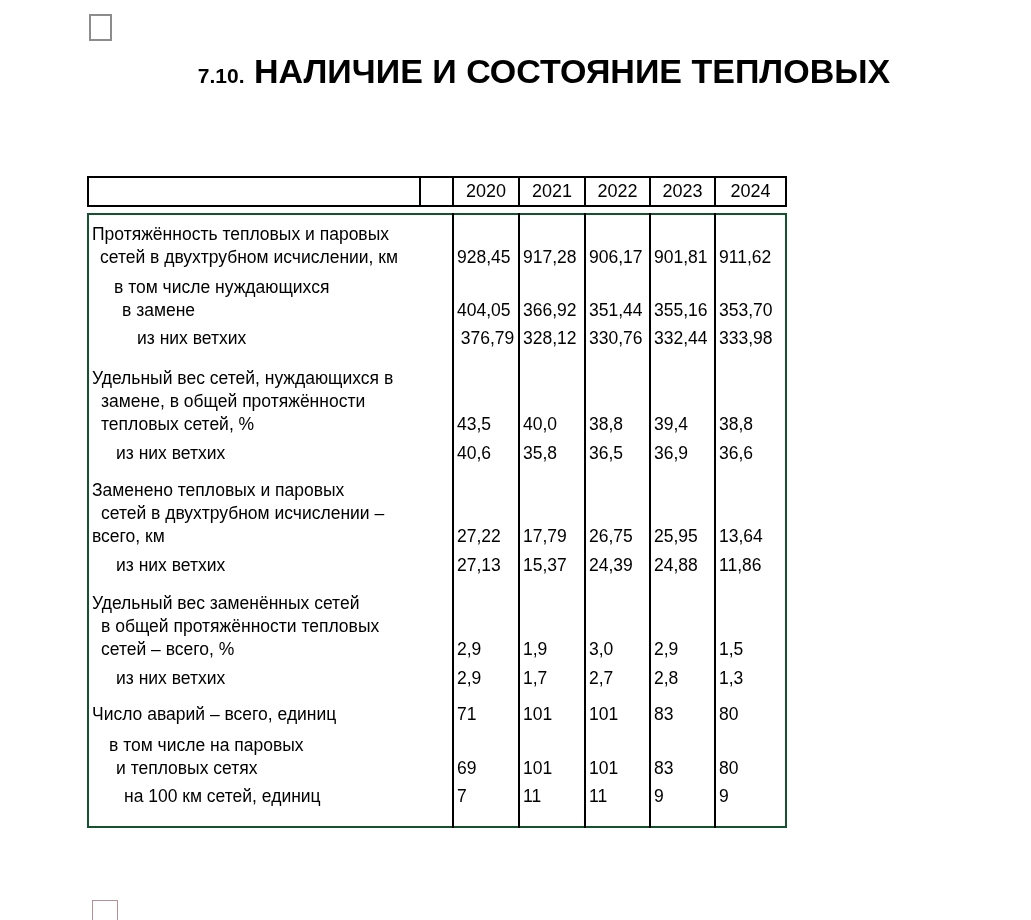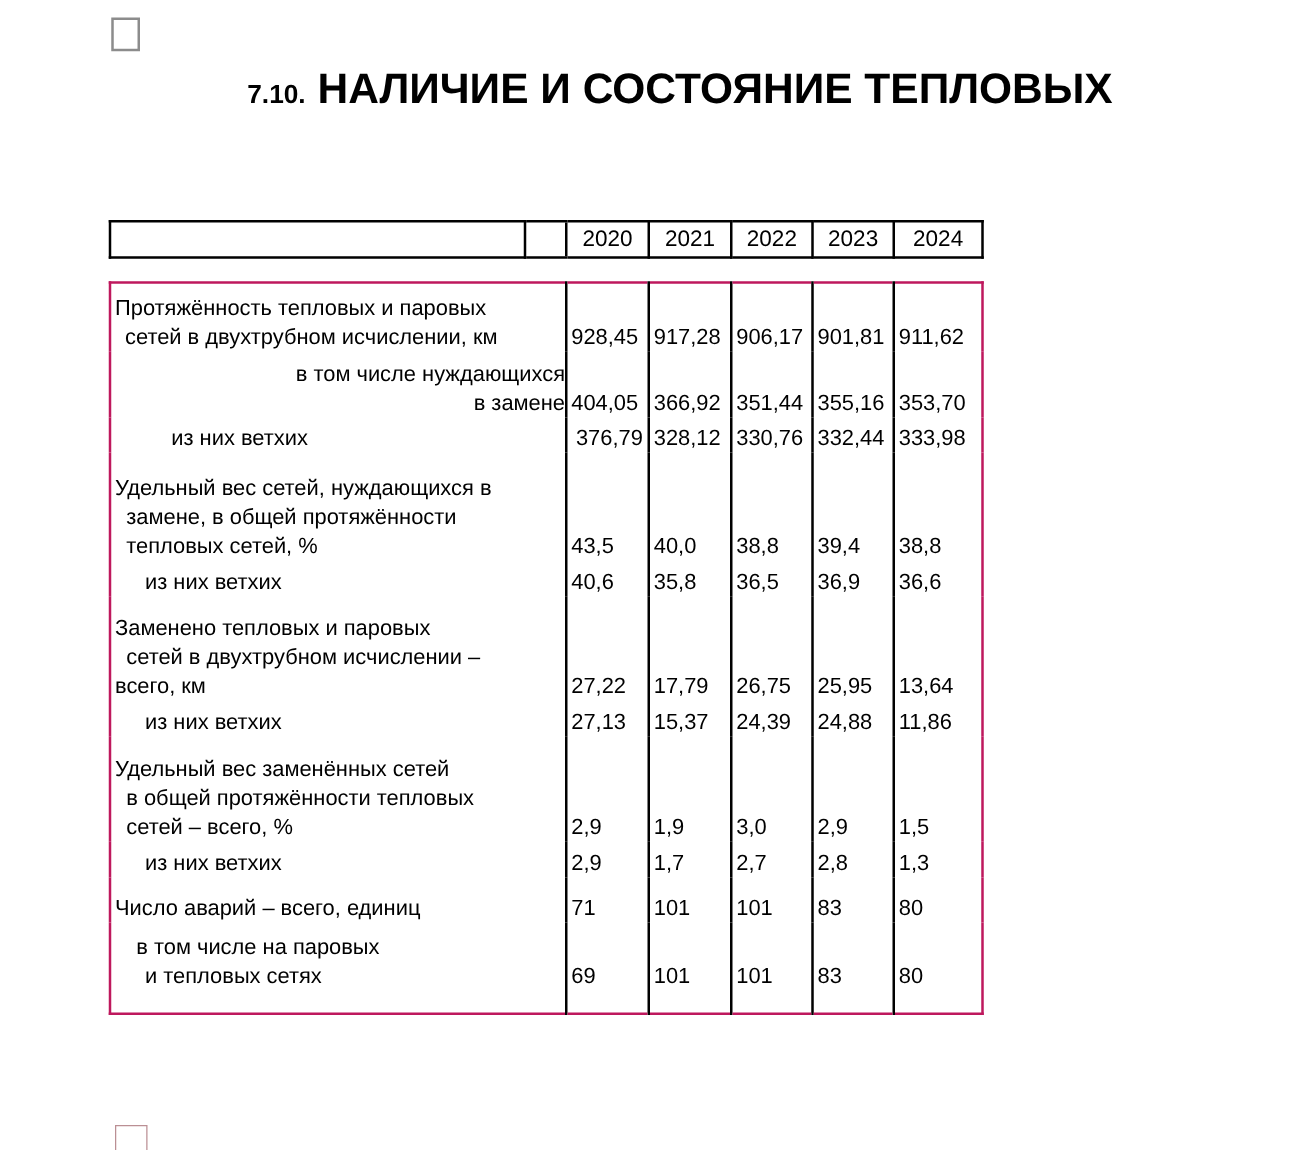--- a/index.html
+++ b/index.html
@@ -41,22 +41,22 @@
     text-align: center;
     vertical-align: middle;
     font-size: 18px;
     padding: 0;
     white-space: nowrap;
     overflow: hidden;
   }
   table.head td.spacer { border-left: none; border-right: none; }
   
   table.body {
-    margin-top: 18px;
-    border: 2px solid #be185d;
+    margin-top: 6px;
+    border: 2px solid #14532d;
   }
   table.body td {
     vertical-align: bottom;
     font-size: 17.5px;
     line-height: 23px;
     padding: 0;
     overflow: hidden;
   }
   table.body td.val {
     border-left: 2px solid #000000;
@@ -115,21 +115,21 @@
             <div class="line" style="padding-left: 3px;">Протяжённость тепловых и паровых</div>
             <div class="line" style="padding-left: 11px;">сетей в двухтрубном исчислении, км</div>
           </td>
           <td class="val" style="padding-top: 8px;">928,45</td>
           <td class="val" style="padding-top: 8px;">917,28</td>
           <td class="val" style="padding-top: 8px;">906,17</td>
           <td class="val" style="padding-top: 8px;">901,81</td>
           <td class="val" style="padding-top: 8px;">911,62</td>
         </tr>
         <tr>
-          <td style="padding-top: 7px; text-align: right;">
+          <td style="padding-top: 7px;">
             <div class="line" style="padding-left: 25px;">в том числе нуждающихся</div>
             <div class="line" style="padding-left: 33px;">в замене</div>
           </td>
           <td class="val" style="padding-top: 7px;">404,05</td>
           <td class="val" style="padding-top: 7px;">366,92</td>
           <td class="val" style="padding-top: 7px;">351,44</td>
           <td class="val" style="padding-top: 7px;">355,16</td>
           <td class="val" style="padding-top: 7px;">353,70</td>
         </tr>
         <tr>
@@ -222,17 +222,27 @@
           <td style="padding-top: 8px;">
             <div class="line" style="padding-left: 20px;">в том числе на паровых</div>
             <div class="line" style="padding-left: 27px;">и тепловых сетях</div>
           </td>
           <td class="val" style="padding-top: 8px;">69</td>
           <td class="val" style="padding-top: 8px;">101</td>
           <td class="val" style="padding-top: 8px;">101</td>
           <td class="val" style="padding-top: 8px;">83</td>
           <td class="val" style="padding-top: 8px;">80</td>
         </tr>
+        <tr>
+          <td style="padding-top: 5px;">
+            <div class="line" style="padding-left: 35px;">на 100 км сетей, единиц</div>
+          </td>
+          <td class="val" style="padding-top: 5px;">7</td>
+          <td class="val" style="padding-top: 5px;">11</td>
+          <td class="val" style="padding-top: 5px;">11</td>
+          <td class="val" style="padding-top: 5px;">9</td>
+          <td class="val" style="padding-top: 5px;">9</td>
+        </tr>
       </tbody>
   </table>
 </div>
 
 <div class="ph-bottom"></div>
 
 </body></html>

